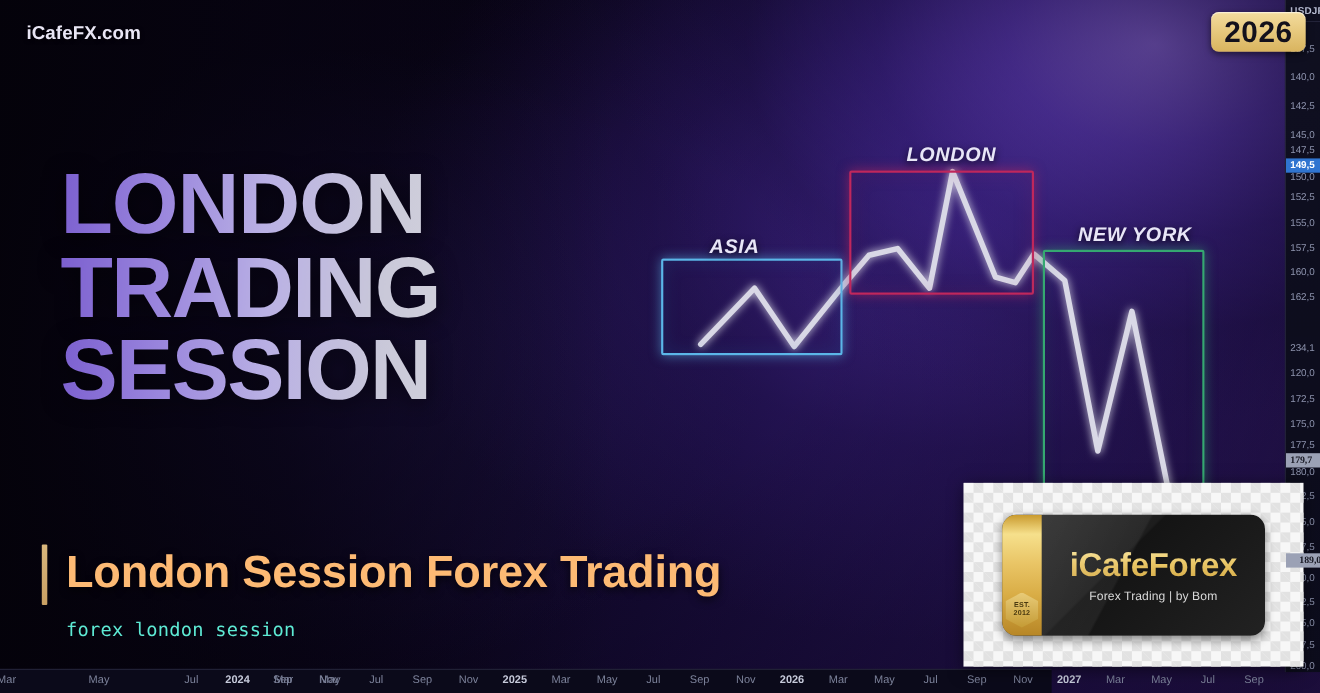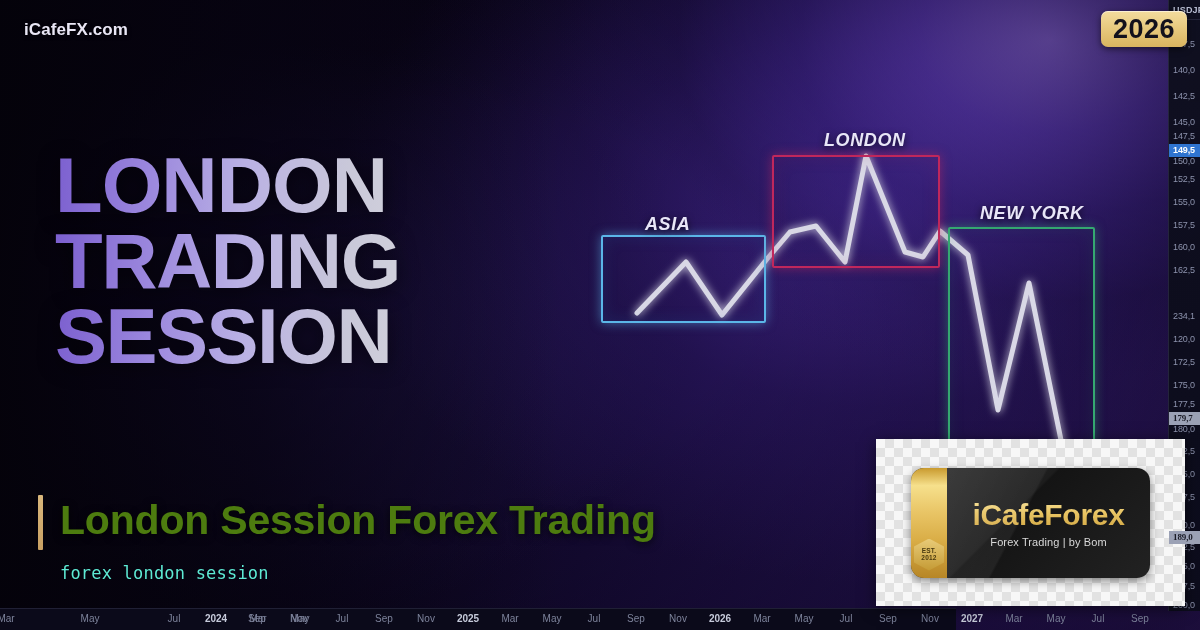--- a/index.html
+++ b/index.html
@@ -71,21 +71,21 @@
   }
 
   
   .accent-bar {
     position:absolute; left:38px; top:495px; width:5px; height:55px;
     background:linear-gradient(180deg,#d9b77c,#c9a063);
     border-radius:1px;
   }
   .page-title {
     position:absolute; left:60px; top:497px;
-    font-size:41px; font-weight:700; color:#4d7c0f;
+    font-size:41px; font-weight:700; color:#fdba74;
     letter-spacing:-0.2px; text-shadow:0 2px 8px rgba(0,0,0,.75);
   }
   .page-subtitle {
     position:absolute; left:60px; top:563px;
     font-size:17px; font-weight:400; color:#5eead4;
     font-family:"DejaVu Sans Mono", monospace; letter-spacing:0.2px;
   }
 
   
   .session-chart { position:absolute; left:0; top:0; width:1200px; height:630px; }
@@ -231,21 +231,21 @@
         <div class="price-tick" style="top: 310px;">234,1</div>
         <div class="price-tick" style="top: 333px;">120,0</div>
         <div class="price-tick" style="top: 356px;">172,5</div>
         <div class="price-tick" style="top: 379px;">175,0</div>
         <div class="price-tick" style="top: 398px;">177,5</div>
         <div class="price-tick hl-gray" style="top: 412px;">179,7</div>
         <div class="price-tick" style="top: 423px;">180,0</div>
         <div class="price-tick" style="top: 445px;">182,5</div>
         <div class="price-tick" style="top: 468px;">185,0</div>
         <div class="price-tick" style="top: 491px;">187,5</div>
-        <div class="price-tick hl-gray" style="top: 531px;">189,0</div>
+        <div class="price-tick hl-gray" style="top: 503px; text-align: right;">189,0</div>
         <div class="price-tick" style="top: 519px;">190,0</div>
         <div class="price-tick" style="top: 541px;">192,5</div>
         <div class="price-tick" style="top: 560px;">195,0</div>
         <div class="price-tick" style="top: 580px;">197,5</div>
         <div class="price-tick" style="top: 599px;">200,0</div>
       </div>
   </div>
 
   <div class="time-axis">
     <div id="time-ticks">

